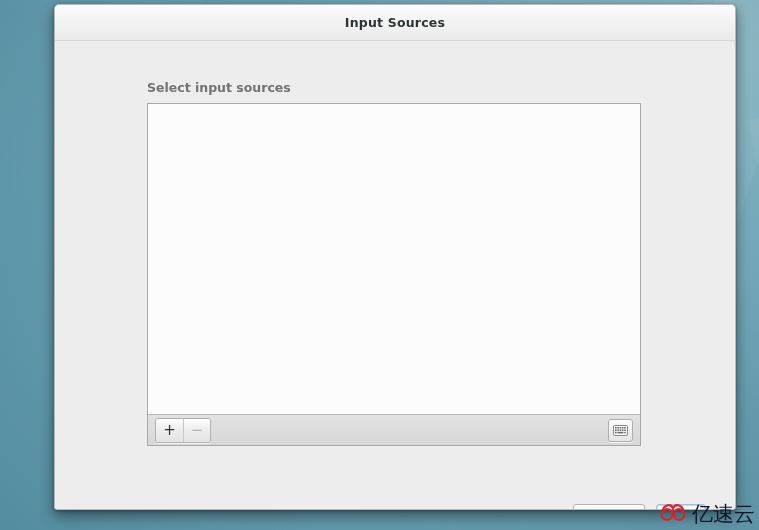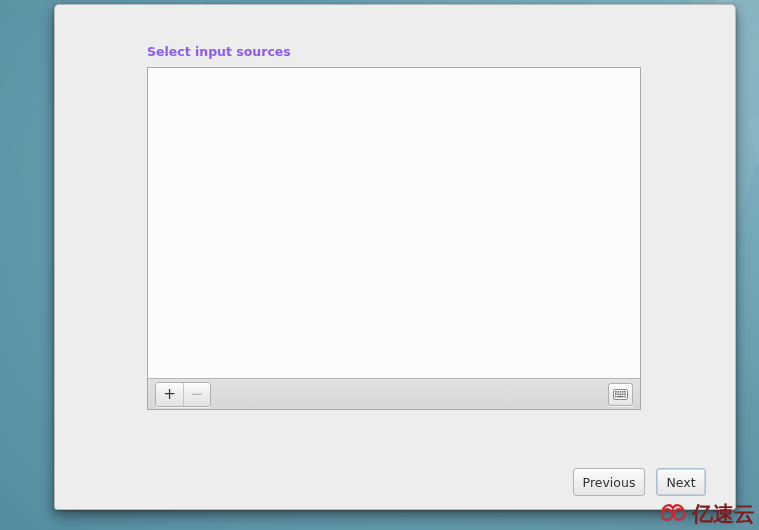--- a/index.html
+++ b/index.html
@@ -72,21 +72,21 @@
     background: #ededed;
     padding: 0;
   }
 
   .section-label {
     position: absolute;
     left: 92px;
     top: 39px;
     font-size: 12.5px;
     font-weight: bold;
-    color: #8b5cf6;
+    color: #737373;
     text-align: right;
   }
 
   
   #list-frame {
     position: absolute;
     left: 92px;
     top: 62px;
     width: 494px;
     height: 343px;
@@ -195,40 +195,43 @@
   #watermark {
     position: absolute;
     right: 4px;
     bottom: 2px;
     display: flex;
     align-items: center;
     gap: 4px;
   }
   #watermark .wm-text {
     font-size: 21px;
-    font-weight: bold;
-    color: #7f1d1d;
+    font-weight: normal;
+    color: #0f172a;
     letter-spacing: 0px;
     font-family: "DejaVu Sans", sans-serif;
   }
   #watermark .wm-mark { display: block; }
 </style>
 </head>
 <body>
 
 <div id="desktop">
   <div class="streak s1"></div>
   <div class="streak s2"></div>
   <div class="streak s3"></div>
   <div class="streak s4"></div>
   <div class="vig"></div>
 </div>
 
 <div id="window">
 
+  <div id="titlebar">
+    <span class="title">Input Sources</span>
+  </div>
 
   <div id="content">
 
     <div class="section-label">Select input sources</div>
 
     <div id="list-frame">
 
 
       <div id="list-toolbar">
         <div class="btn-group">

